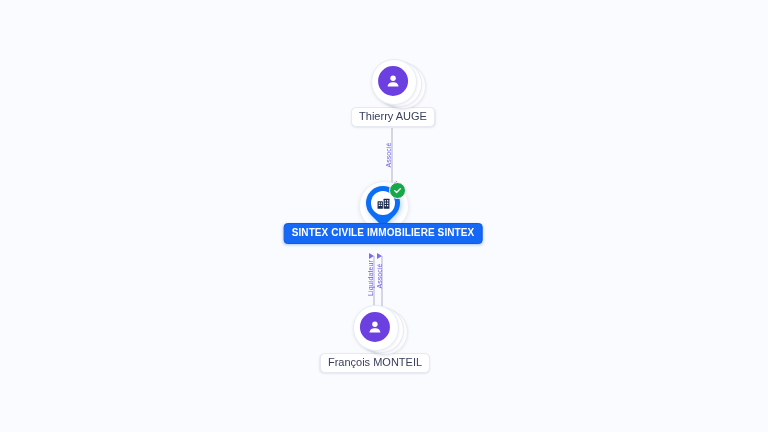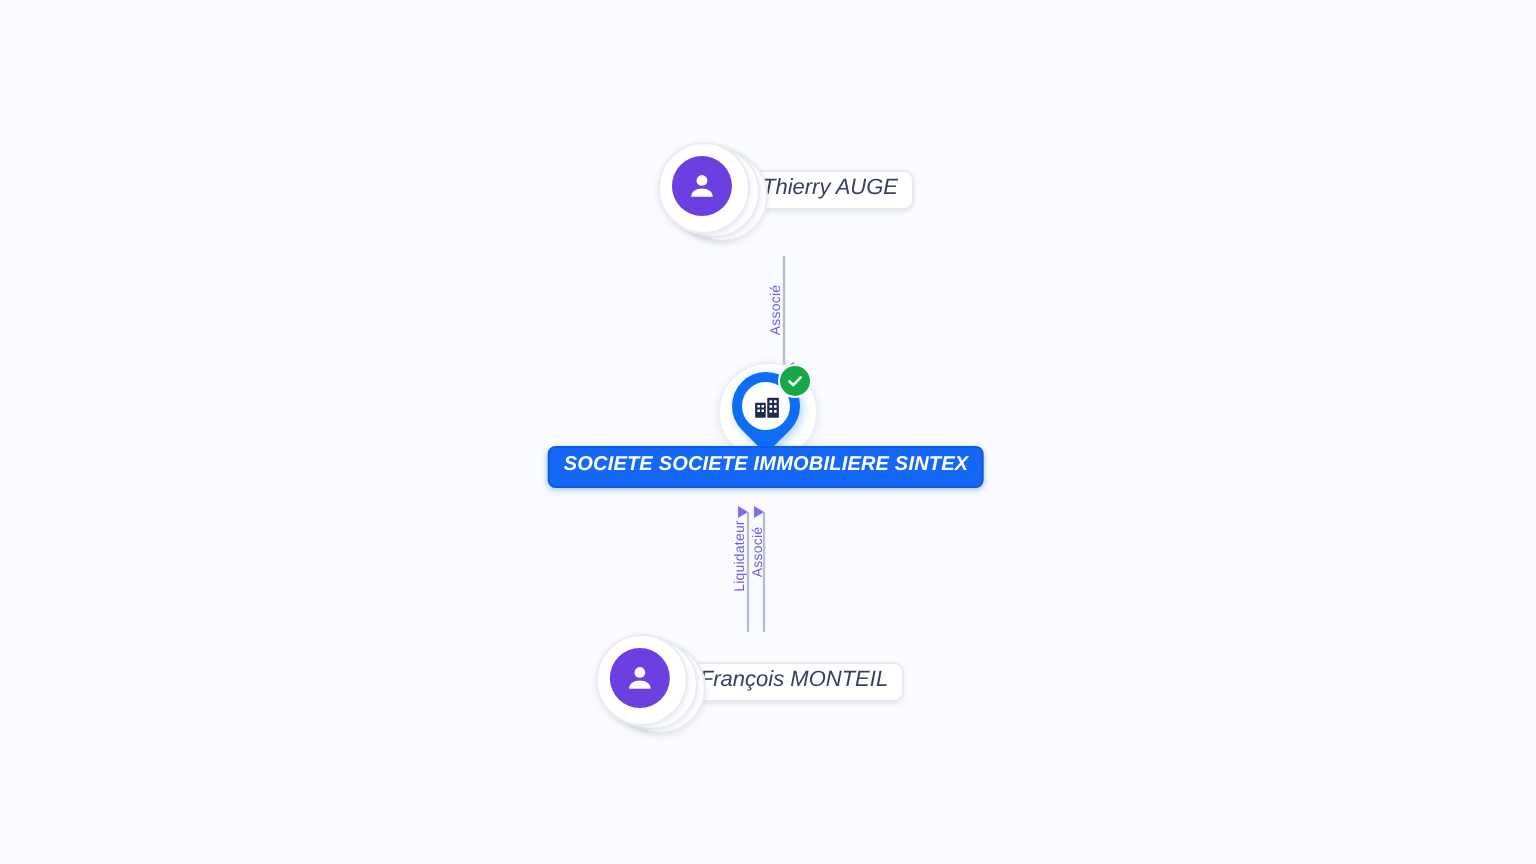--- a/index.html
+++ b/index.html
@@ -30,23 +30,22 @@
     width: 768px;
     height: 432px;
     pointer-events: none;
   }
 
   
   .node {
     position: absolute;
     transform: translate(-50%, -50%);
     display: flex;
-    flex-direction: row;
-    align-items: center;
-    font-style: italic;
+    flex-direction: column;
+    align-items: center;
   }
 
   
   .avatar-stack {
     position: relative;
     width: 44px;
     height: 44px;
   }
   .avatar-stack .sheet {
     position: absolute;
@@ -236,21 +235,21 @@
           <rect x="17.6" y="10.5" width="2.1" height="2.1" fill="#ffffff"></rect>
           <rect x="14" y="14.4" width="2.1" height="2.1" fill="#ffffff"></rect>
           <rect x="17.6" y="14.4" width="2.1" height="2.1" fill="#ffffff"></rect>
         </svg>
       </div>
       <div class="badge-check">
         <svg width="9" height="9" viewBox="0 0 24 24" aria-hidden="true">
           <path d="M4.5 12.4 L9.6 17.5 L19.5 7.2" fill="none" stroke="#ffffff" stroke-width="3.4" stroke-linecap="round" stroke-linejoin="round"></path>
         </svg>
       </div>
-      <div class="company-caption">SOCIETE SOCIETE IMMOBILIERE SINTEX</div>
+      <div class="company-caption">SINTEX CIVILE IMMOBILIERE SINTEX</div>
     </div>
   </div>
 
   <div class="node" style="left:375px; top:339px;text-align:right;">
     <div class="avatar-stack">
       <div class="sheet s3"></div>
       <div class="sheet s2"></div>
       <div class="sheet s1"></div>
       <div class="avatar-disc">
         <svg width="18" height="18" viewBox="0 0 24 24" aria-hidden="true">

